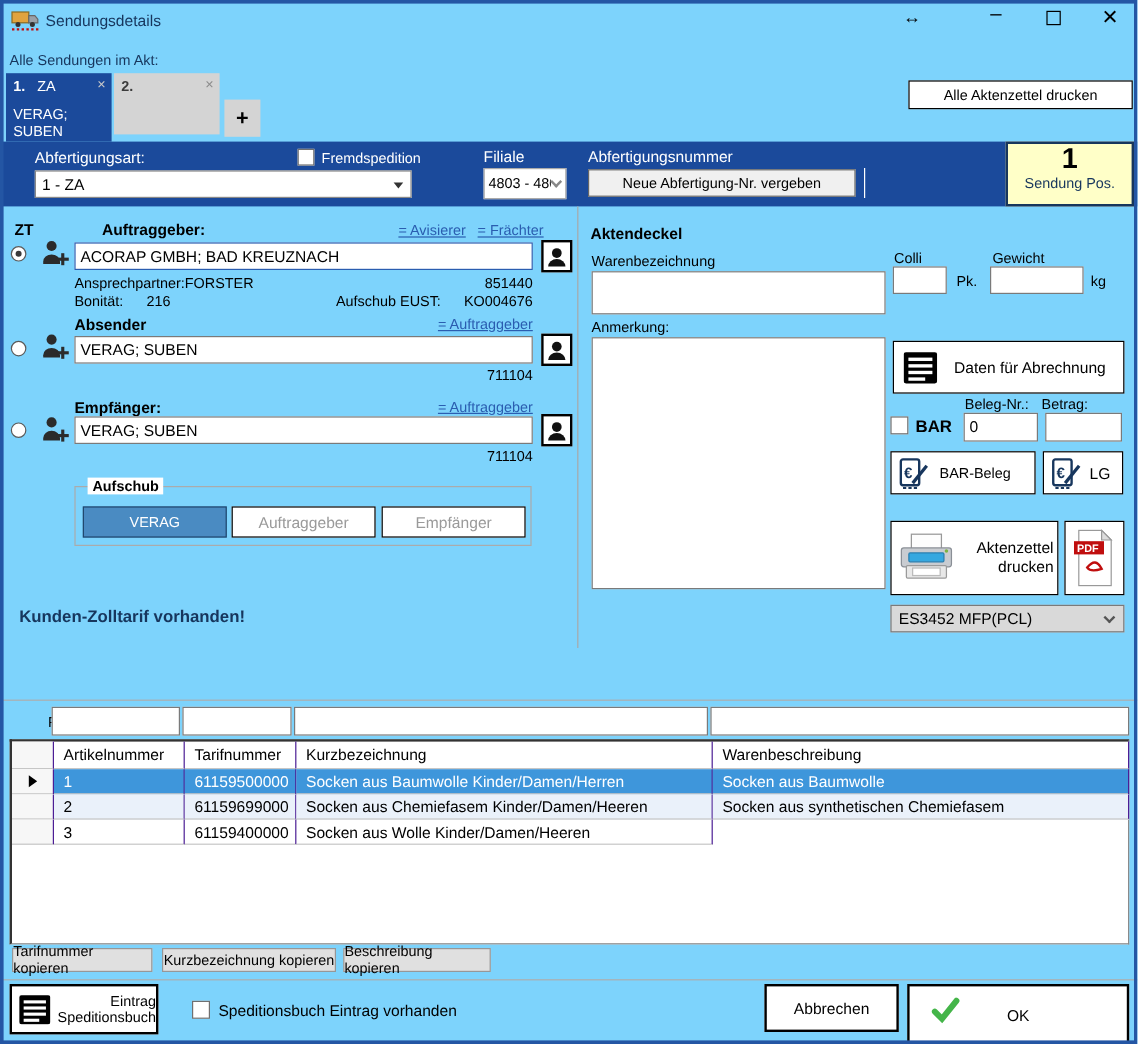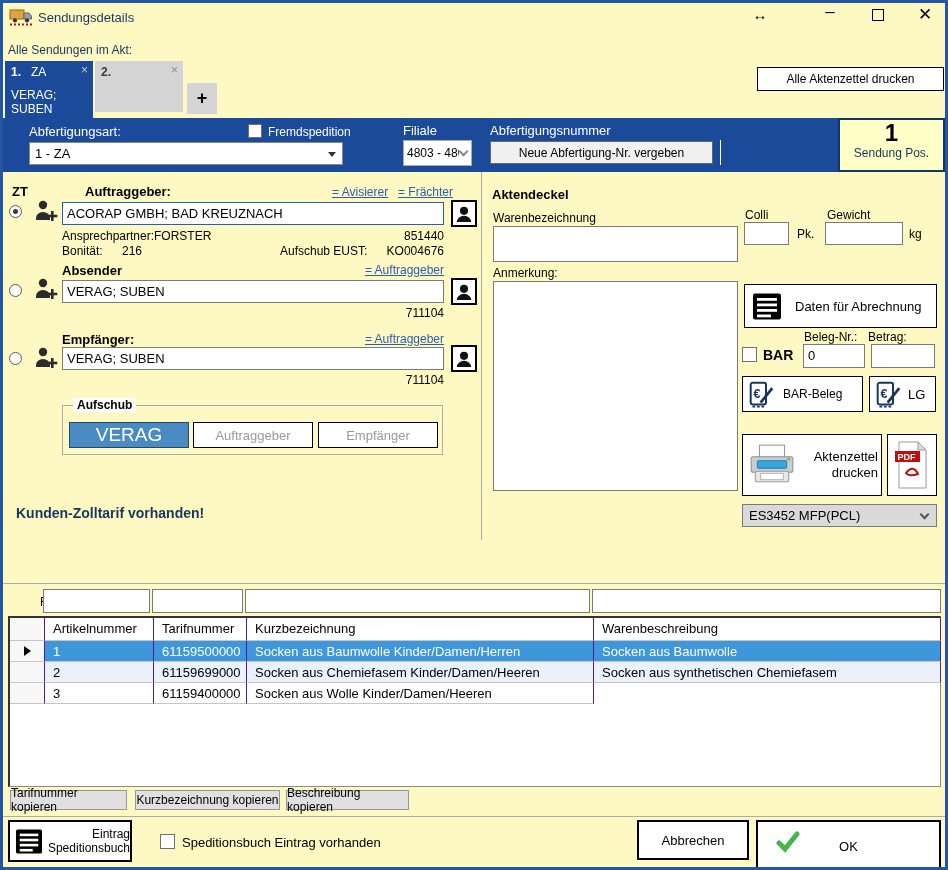--- a/index.html
+++ b/index.html
@@ -1,18 +1,18 @@
 <!DOCTYPE html>
 <html><head>
 <meta charset="utf-8">
 <style>
   * { box-sizing: border-box; margin: 0; padding: 0; }
   html,body { background:#fff; }
   body { font-family: "Liberation Sans", sans-serif; font-size:12px; color:#000; }
-  .win { position:relative; width:948px; height:870px; background:#fef9c3; overflow:hidden; }
+  .win { position:relative; width:948px; height:870px; background:#7dd3fc; overflow:hidden; }
   .frame { position:absolute; inset:0; border:3px solid #2456A4; pointer-events:none; z-index:60; }
   .a { position:absolute; }
   .navy { color:#17365D; }
   .bold { font-weight:bold; }
   .white { color:#fff; }
   .f13 { font-size:13px; }
   .f14 { font-size:14px; }
   .link { color:#2A5DB0; text-decoration:underline; cursor:pointer; font-size:12px; }
   .input { background:#fff; border:1px solid #7A7A7A; font-size:13px; padding:2px 4px; overflow:hidden; white-space:nowrap; line-height:17px; }
   .input.focus { border:1px solid #2A5DB0; }
@@ -167,21 +167,21 @@
   <div class="a btn btn2" style="left:451px; top:345px; width:26px; height:27px;">
     <svg width="18" height="18" viewBox="0 0 20 20">
         <circle cx="10" cy="6.5" r="4.5" fill="#111"></circle>
         <path d="M2 19 a8 7 0 0 1 16 0 z" fill="#111"></path>
       </svg>
   </div>
   <span class="a" style="left:344px; top:373px; width:100px; text-align:right; font-size:12px;">711104</span>
 
   <div class="a groupbox" style="left:62px; top:405px; width:381px; height:50px;">
     <span class="gb-legend">Aufschub</span>
-    <div class="a aufbtn-active" style="left:6px; top:16px; width:120px; height:26px; display:flex; align-items:center; justify-content:center; font-size:19px;">
+    <div class="a aufbtn-active" style="left:6px; top:16px; width:120px; height:26px; display:flex; align-items:center; justify-content:center; font-size:12px;">
       <span>VERAG</span>
     </div>
     <div class="a aufbtn" style="left:130px; top:16px; width:120px; height:26px; display:flex; align-items:center; justify-content:center; font-size:13px;">
       <span>Auftraggeber</span>
     </div>
     <div class="a aufbtn" style="left:255px; top:16px; width:120px; height:26px; display:flex; align-items:center; justify-content:center; font-size:13px;">
       <span>Empfänger</span>
     </div>
   </div>
 

